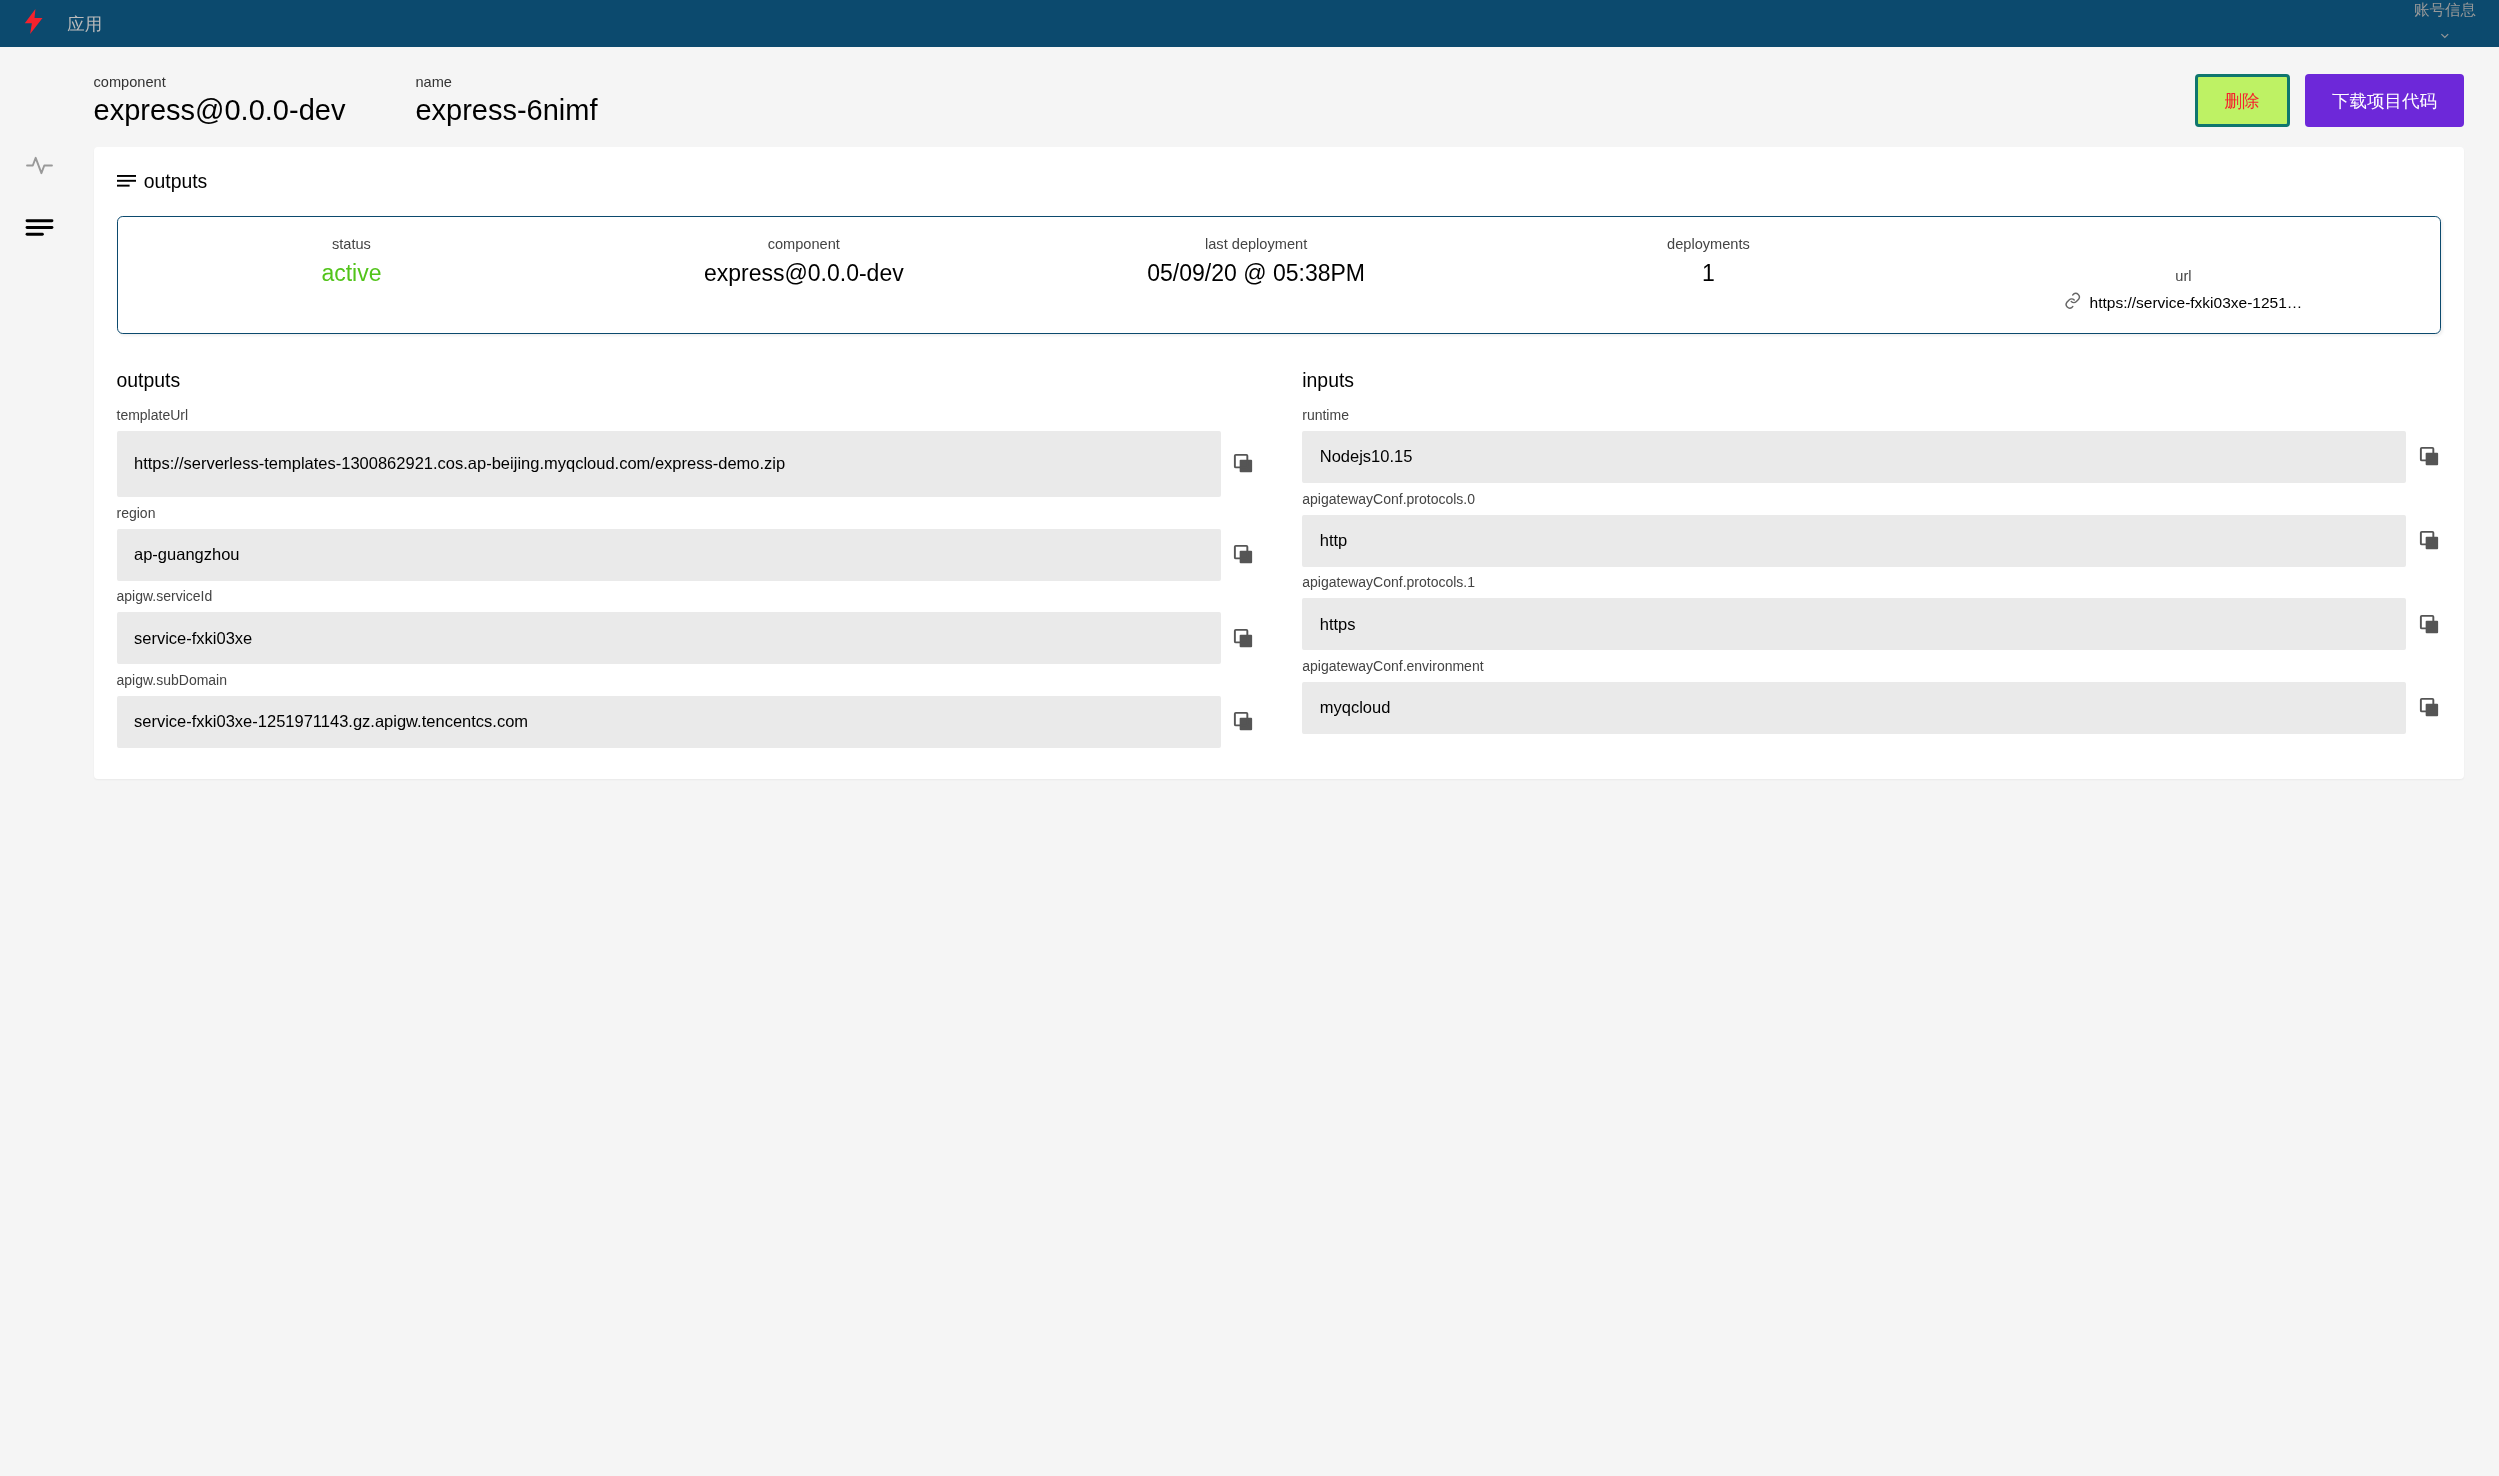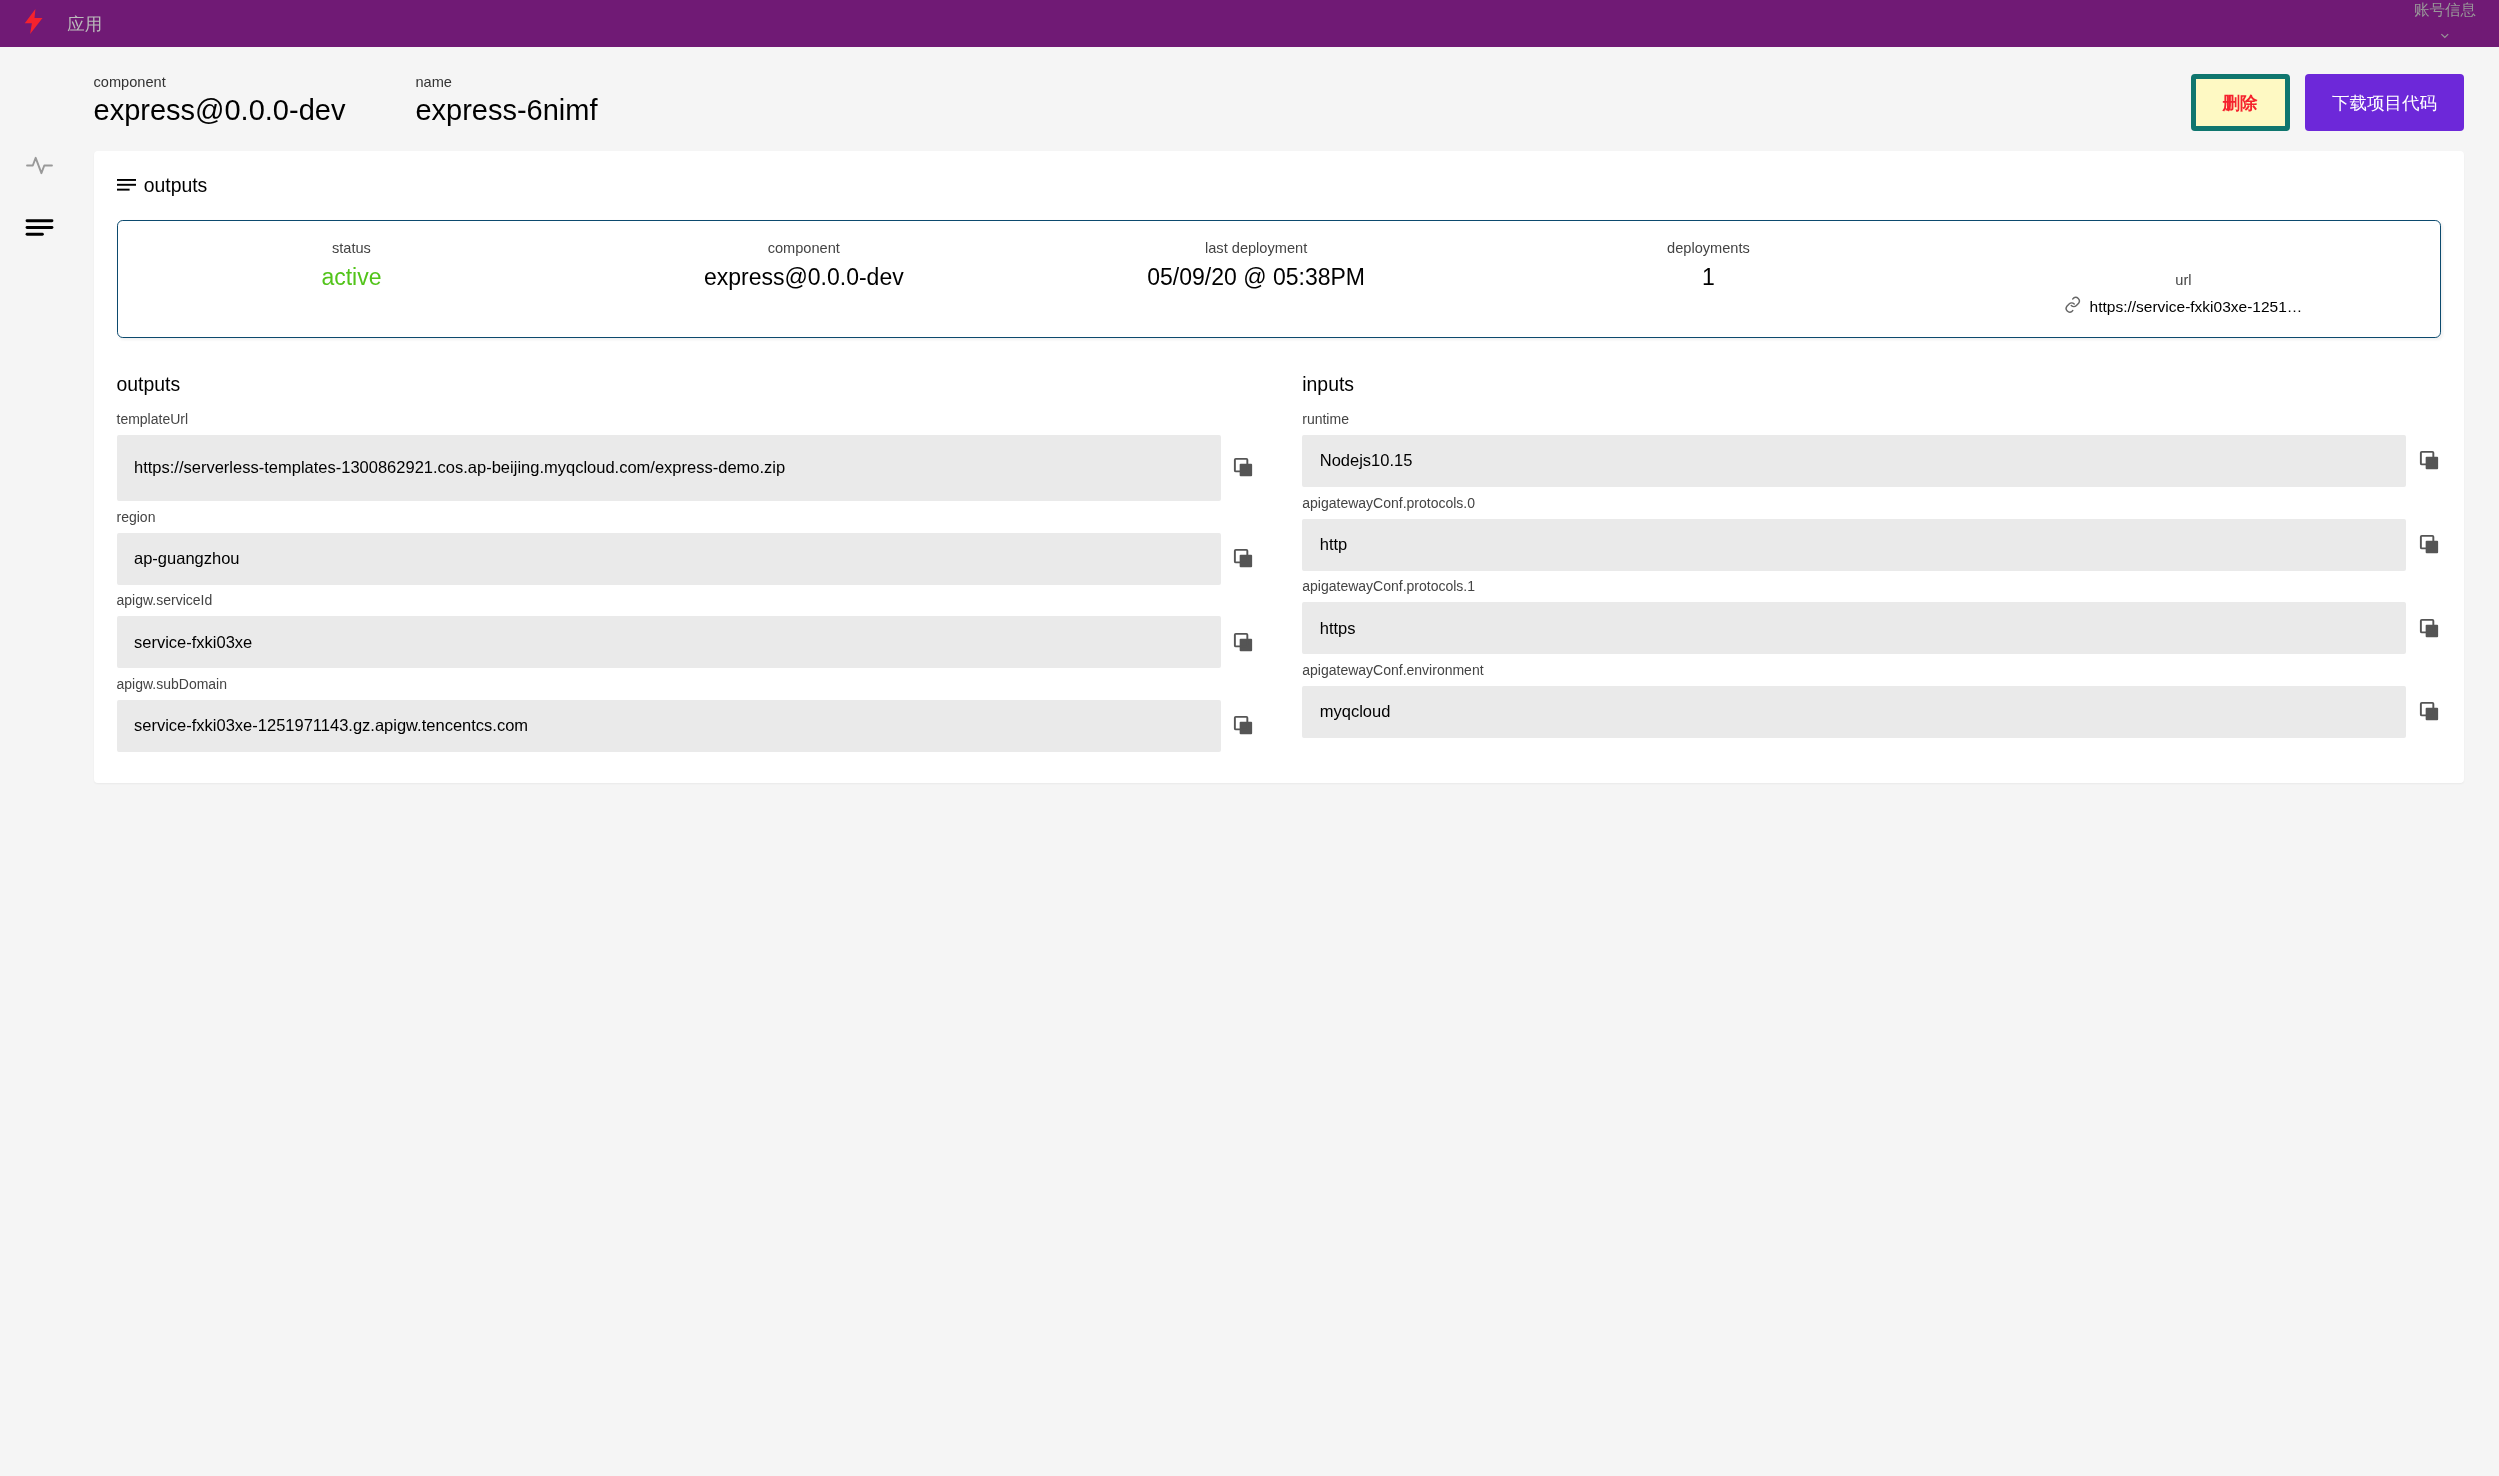--- a/index.html
+++ b/index.html
@@ -1,39 +1,39 @@
 <!DOCTYPE html>
 <html><head>
 <meta charset="utf-8">
 <style>
 * { margin: 0; padding: 0; box-sizing: border-box; }
 body { font-family: -apple-system, BlinkMacSystemFont, "Segoe UI", Helvetica, Arial, sans-serif; background: #f5f5f5; color: #000; }
 
-.topbar { background: #701a75; height: 47px; display: flex; align-items: center; padding: 0 23px; justify-content: space-between; }
+.topbar { background: #0c4a6e; height: 47px; display: flex; align-items: center; padding: 0 23px; justify-content: space-between; }
 .topbar-left { display: flex; align-items: center; gap: 23px; }
 .logo-icon svg { width: 21.3px; height: 25px; }
 .topbar-title { color: #bbb; font-size: 17.5px; }
 .topbar-right { display: flex; align-items: center; gap: 7.8px; color: #999; font-size: 15.5px; cursor: pointer; flex-direction: column; }
 .topbar-right svg { width: 13.6px; height: 13.6px; }
 
 .page { display: flex; }
 .sidebar { width: 78px; padding-top: 107px; display: flex; flex-direction: column; align-items: center; gap: 39px; }
 .sidebar-icon { width: 29px; height: 23px; cursor: pointer; display: flex; align-items: center; justify-content: center; }
 .sidebar-icon svg { width: 100%; height: 100%; }
 
 .content { flex: 1; padding: 27px 35px 27px 15.5px; }
 
 .header-row { display: flex; justify-content: space-between; align-items: flex-start; margin-bottom: 19.4px; }
 .header-meta { display: flex; gap: 70px; }
 .meta-block { display: flex; flex-direction: column; gap: 3.9px; }
 .meta-label { font-size: 14.6px; color: #333; font-weight: 500; }
 .meta-value { font-size: 29px; font-weight: 500; }
 .header-actions { display: flex; gap: 15.5px; }
 .btn { padding: 11.6px 27px; font-size: 17.5px; border-radius: 3.9px; cursor: pointer; border: none; }
-.btn-outline { background: #fef9c3; border: 5px solid #0f766e; color: #f5222d; font-weight: bold; }
+.btn-outline { background: #bef264; border: 3px solid #0f766e; color: #f5222d; }
 .btn-primary { background: #6d28d9; color: #fff; }
 
 .card { background: #fff; border-radius: 3.9px; padding: 23px; box-shadow: 0 1px 1.9px rgba(0,0,0,0.05); }
 .card-title { display: flex; align-items: center; gap: 7.8px; font-size: 19.4px; font-weight: 500; margin-bottom: 23px; }
 .card-title svg { width: 19.4px; height: 13.6px; }
 
 .status-box { border: 1px solid #0c4a6e; border-radius: 5.8px; padding: 19.4px 7.8px; display: flex; box-shadow: 1.9px 1.9px 2.9px rgba(0,0,0,0.06); }
 .status-col { flex: 1; display: flex; flex-direction: column; align-items: center; gap: 7.8px; }
 .status-col-url { flex: 1.1; margin-top: 32px; }
 .status-label { font-size: 14.6px; color: #444; }

